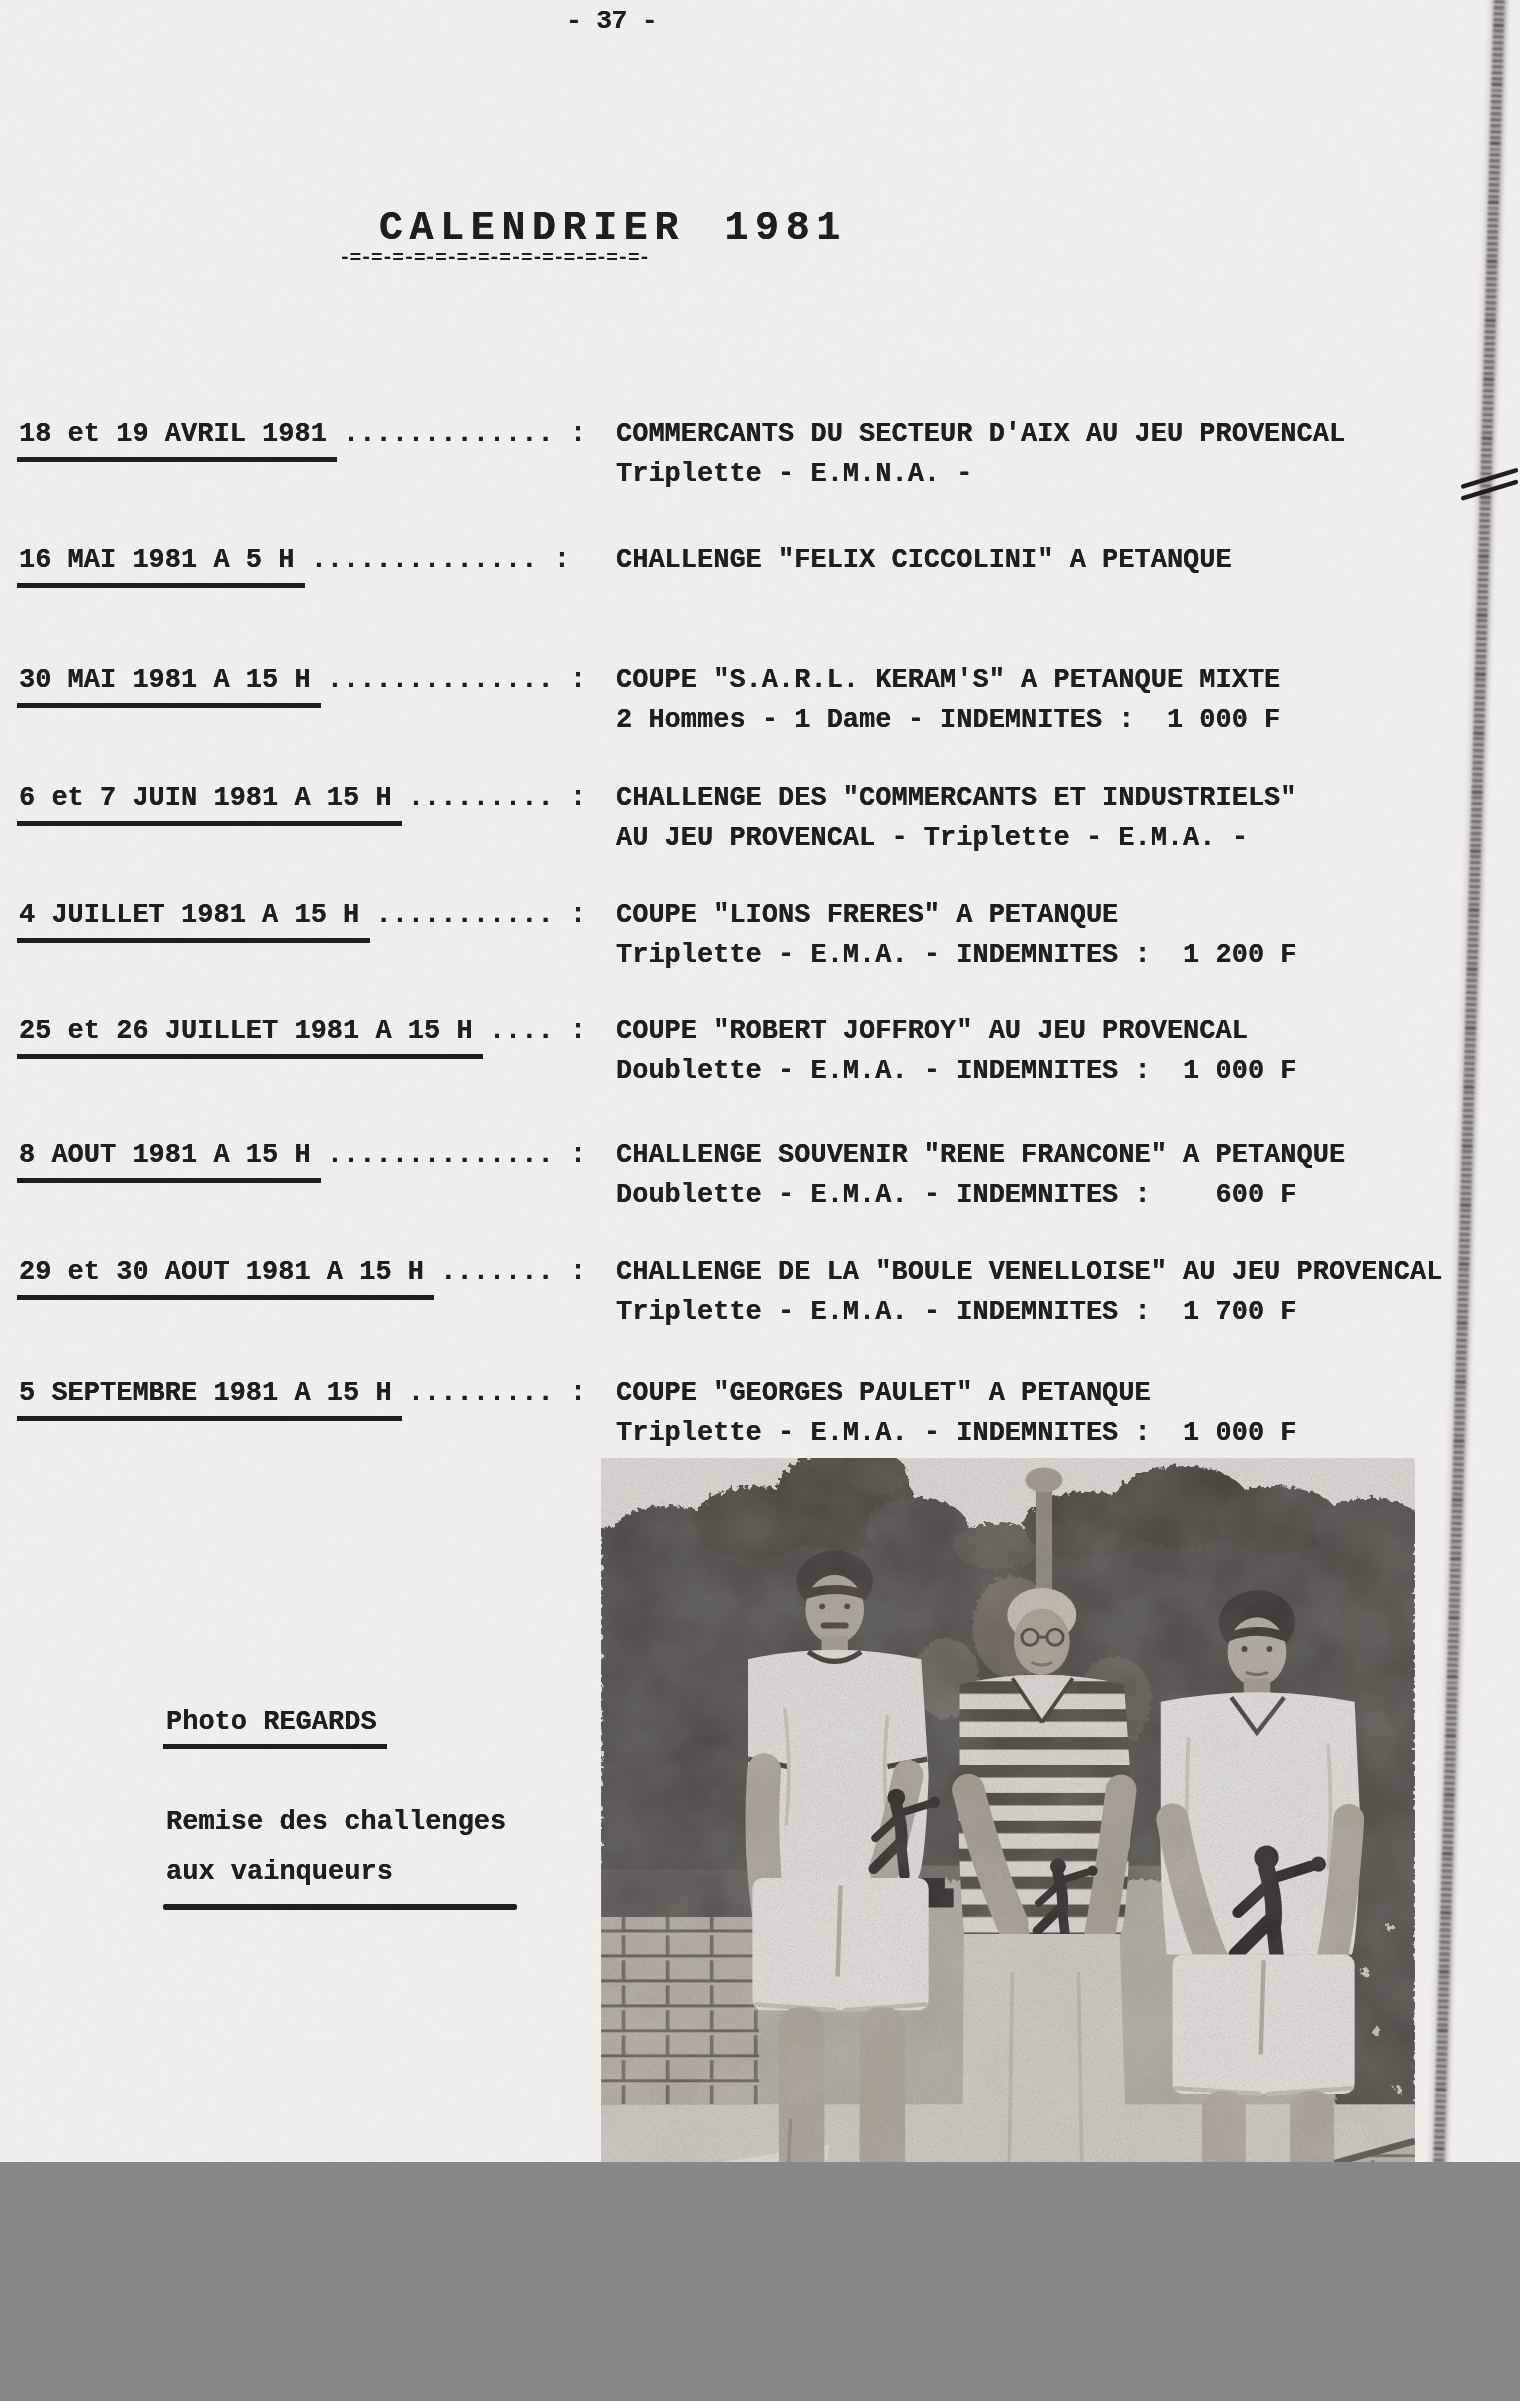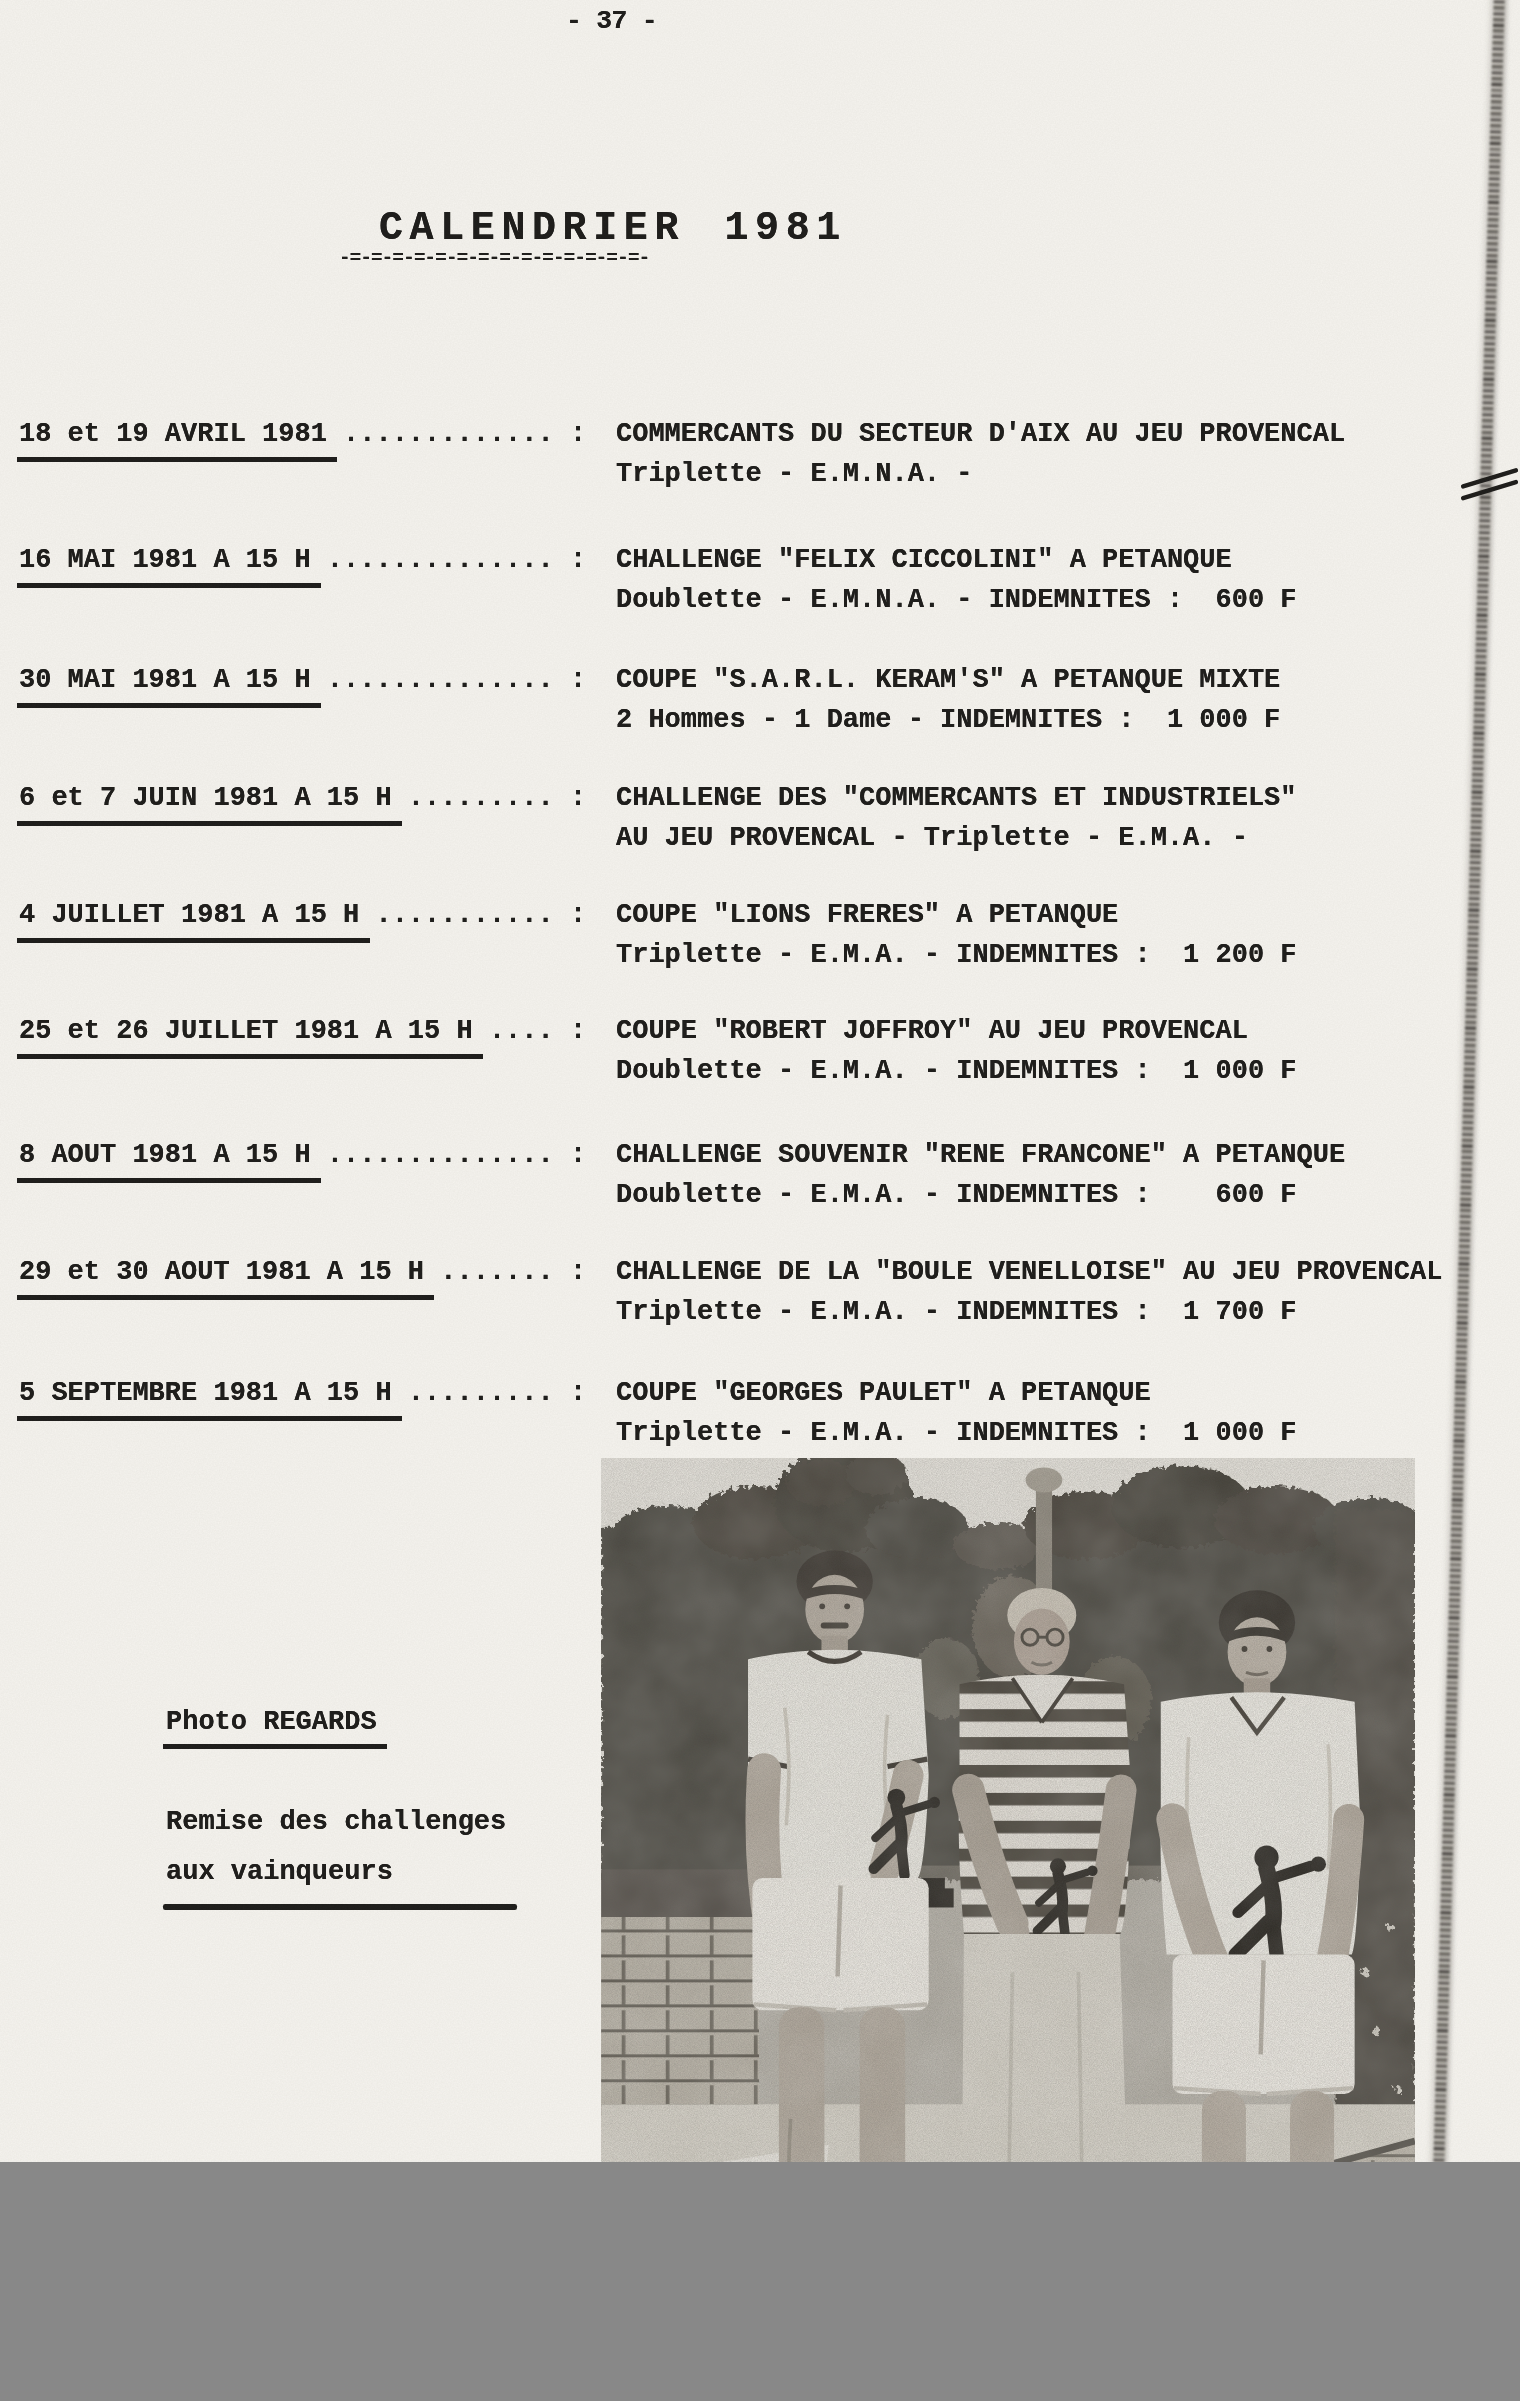--- a/index.html
+++ b/index.html
@@ -56,24 +56,23 @@
 
   <div class="entry" style="top:417px">
     <div class="entry-left"><span class="entry-date">18 et 19 AVRIL 1981</span><span class="entry-leader"> ............. :</span></div>
     <div class="entry-right">
       <div class="entry-line1">COMMERCANTS DU SECTEUR D'AIX AU JEU PROVENCAL</div>
       <div class="entry-line2">Triplette - E.M.N.A. -</div>
     </div>
   </div>
 
   <div class="entry" style="top:543px">
-    <div class="entry-left"><span class="entry-date">16 MAI 1981 A 15 H</span><span class="entry-leader"> .............. :</span></div>
+    <div class="entry-left"><span class="entry-date">16 MAI 1981 A 5 H</span><span class="entry-leader"> .............. :</span></div>
     <div class="entry-right">
       <div class="entry-line1">CHALLENGE "FELIX CICCOLINI" A PETANQUE</div>
-      <div class="entry-line2">Doublette - E.M.N.A. - INDEMNITES :  600 F</div>
     </div>
   </div>
 
   <div class="entry" style="top:663px">
     <div class="entry-left"><span class="entry-date">30 MAI 1981 A 15 H</span><span class="entry-leader"> .............. :</span></div>
     <div class="entry-right">
       <div class="entry-line1">COUPE "S.A.R.L. KERAM'S" A PETANQUE MIXTE</div>
       <div class="entry-line2">2 Hommes - 1 Dame - INDEMNITES :  1 000 F</div>
     </div>
   </div>

